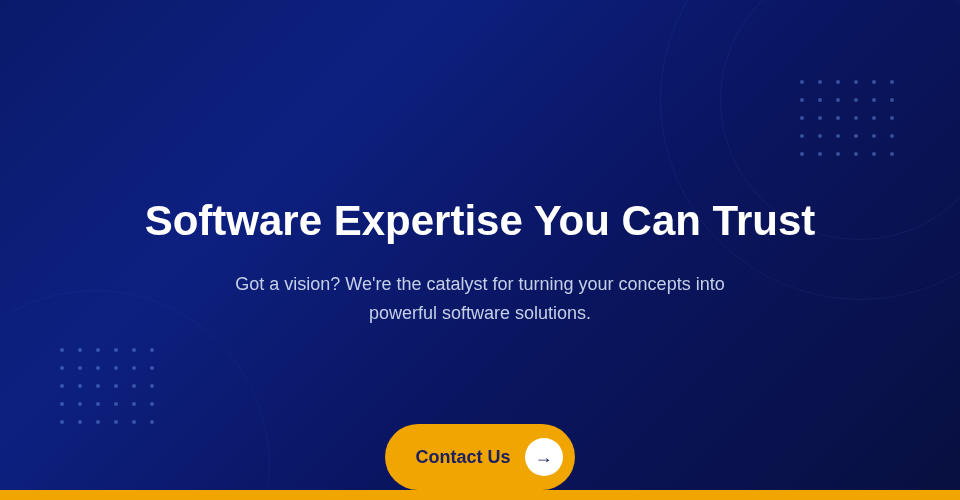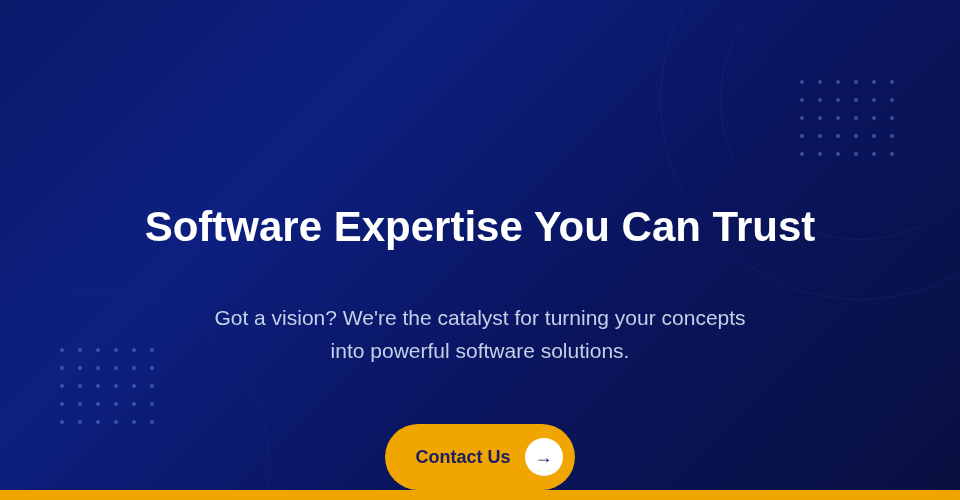--- a/index.html
+++ b/index.html
@@ -39,30 +39,29 @@
       font-size: 42px;
       font-weight: 800;
       text-align: center;
       margin-bottom: 24px;
       line-height: 1.2;
       z-index: 2;
     }
 
     .hero-subtitle {
       color: #c5d0e8;
-      font-size: 21px;
+      font-size: 18px;
       text-align: center;
       line-height: 1.6;
       max-width: 560px;
       z-index: 2;
-      margin-top: 24px;
     }
 
     .cta-button {
-      margin-top: 56px;
+      margin-top: 96px;
       display: flex;
       align-items: center;
       background: #f0a500;
       border: none;
       border-radius: 50px;
       padding: 14px 12px 14px 30px;
       cursor: pointer;
       font-size: 18px;
       font-weight: 700;
       color: #1a2060;

